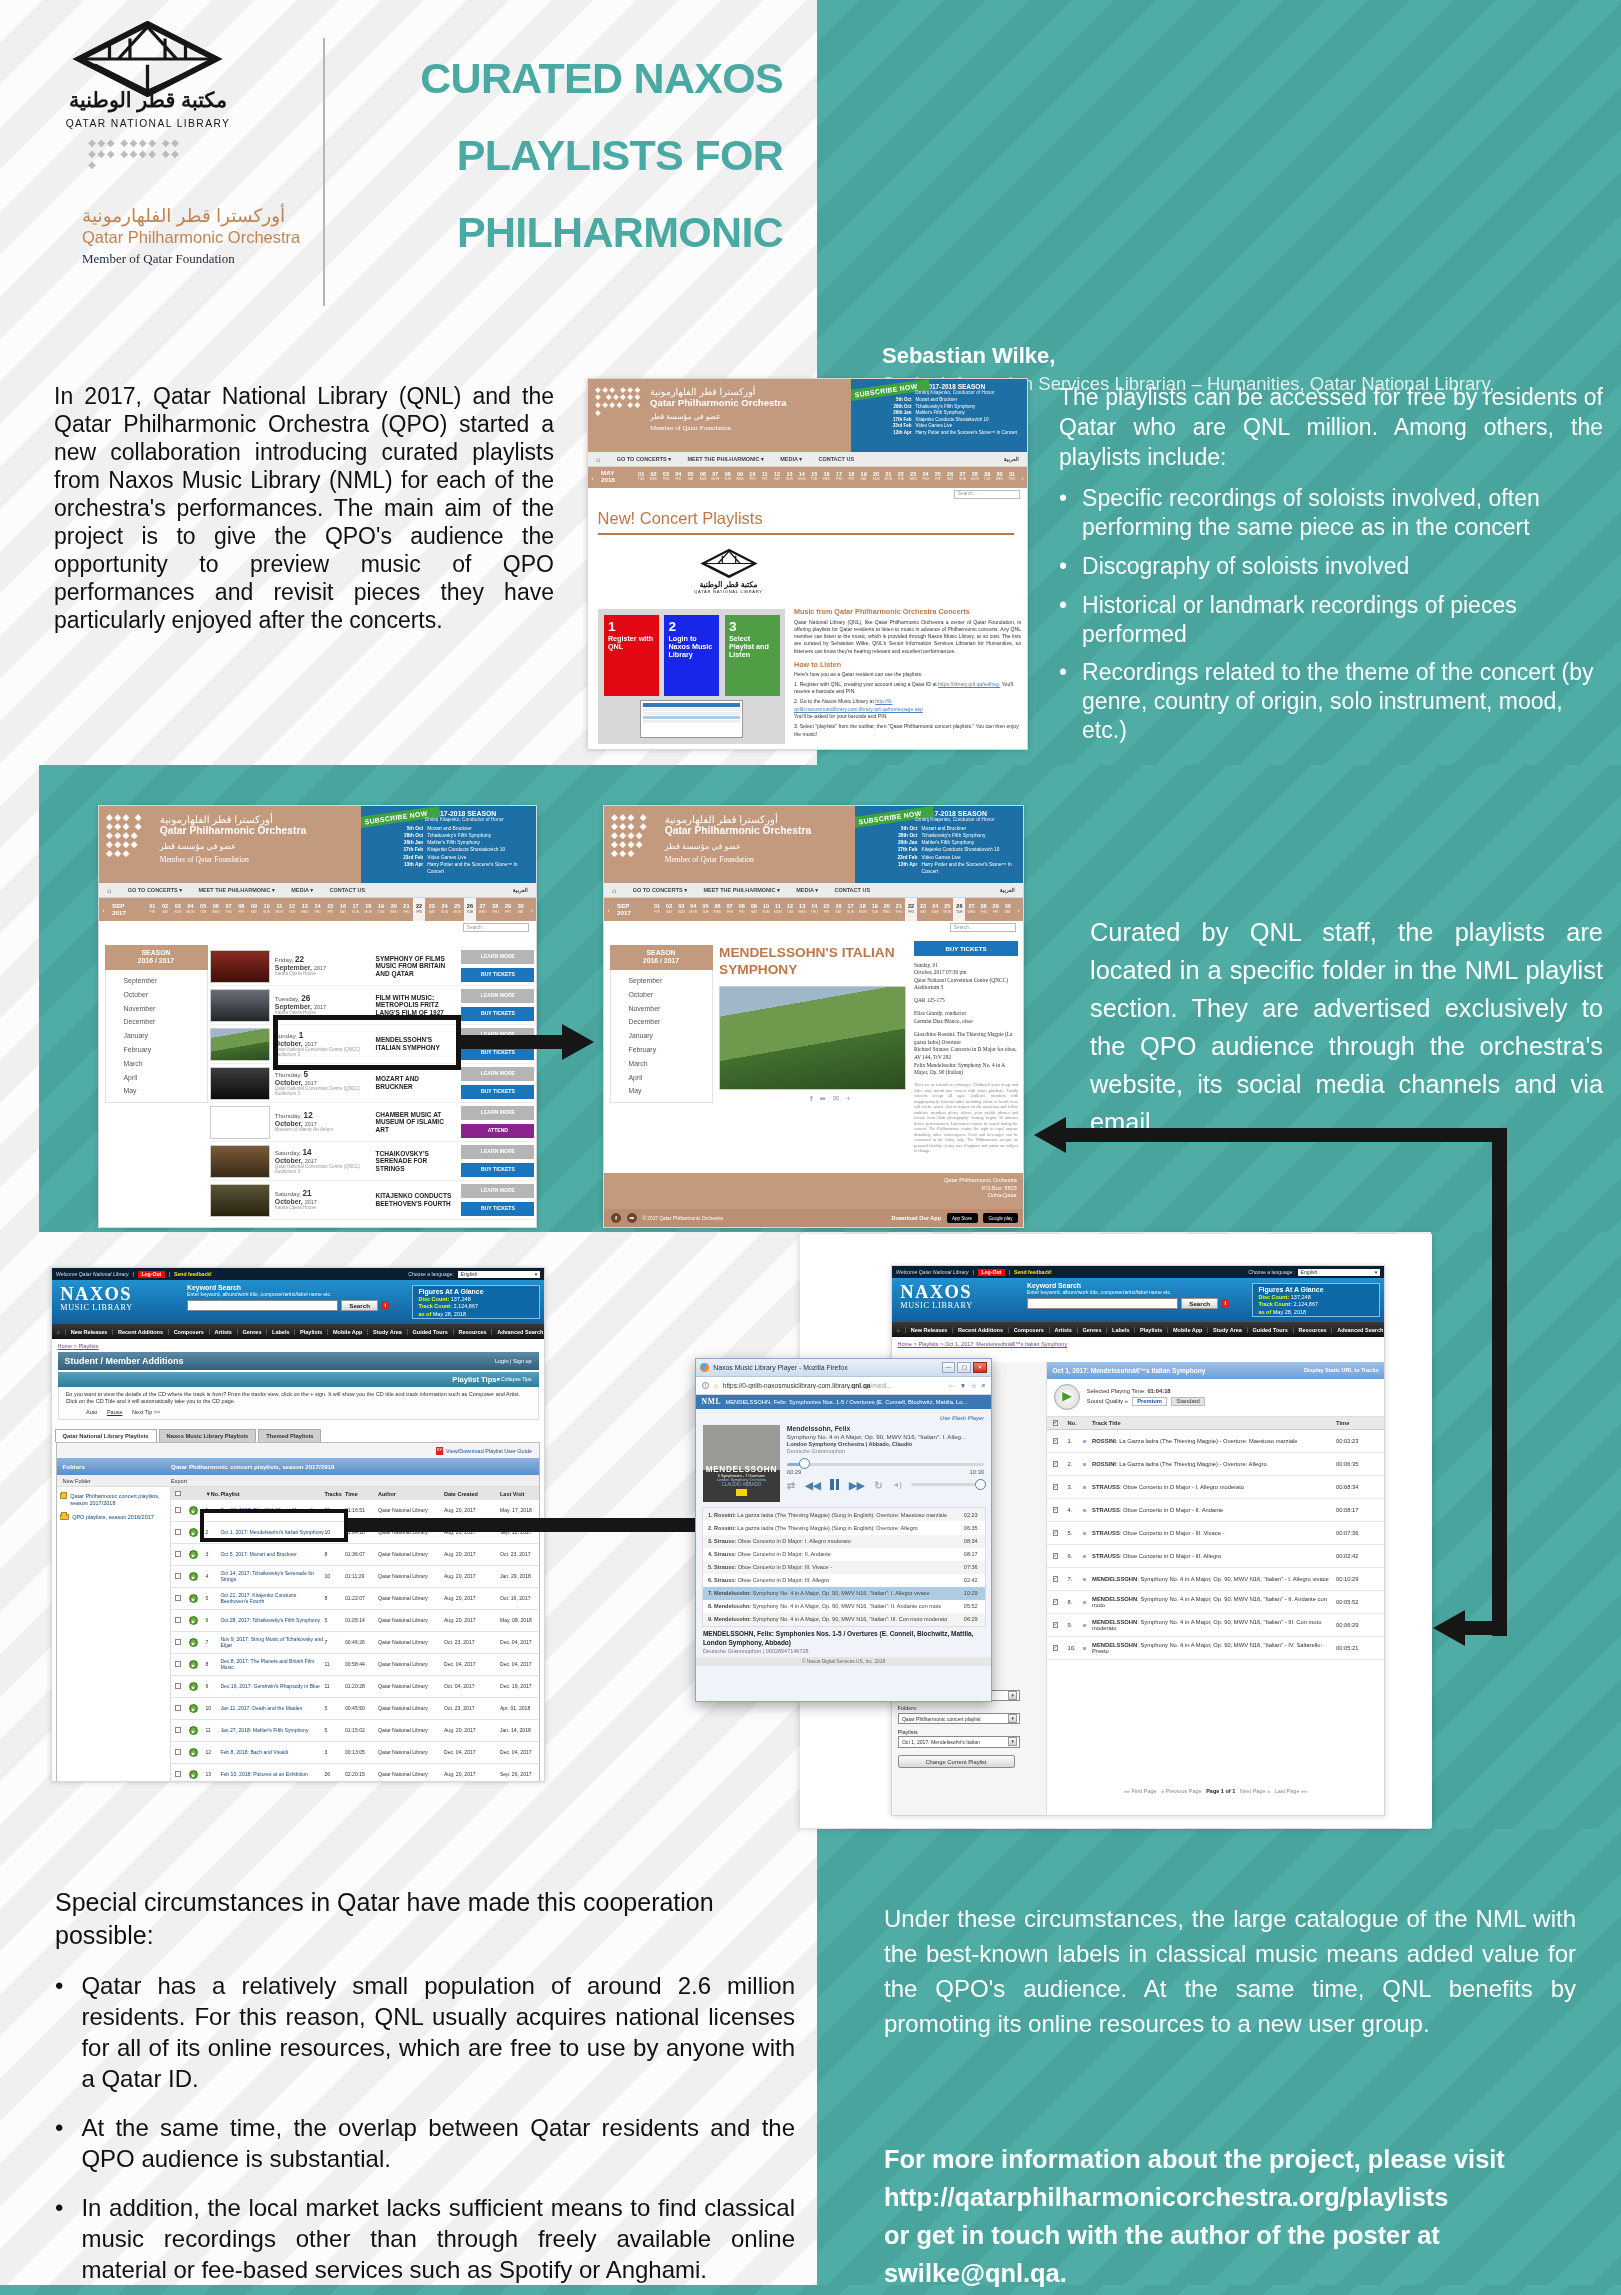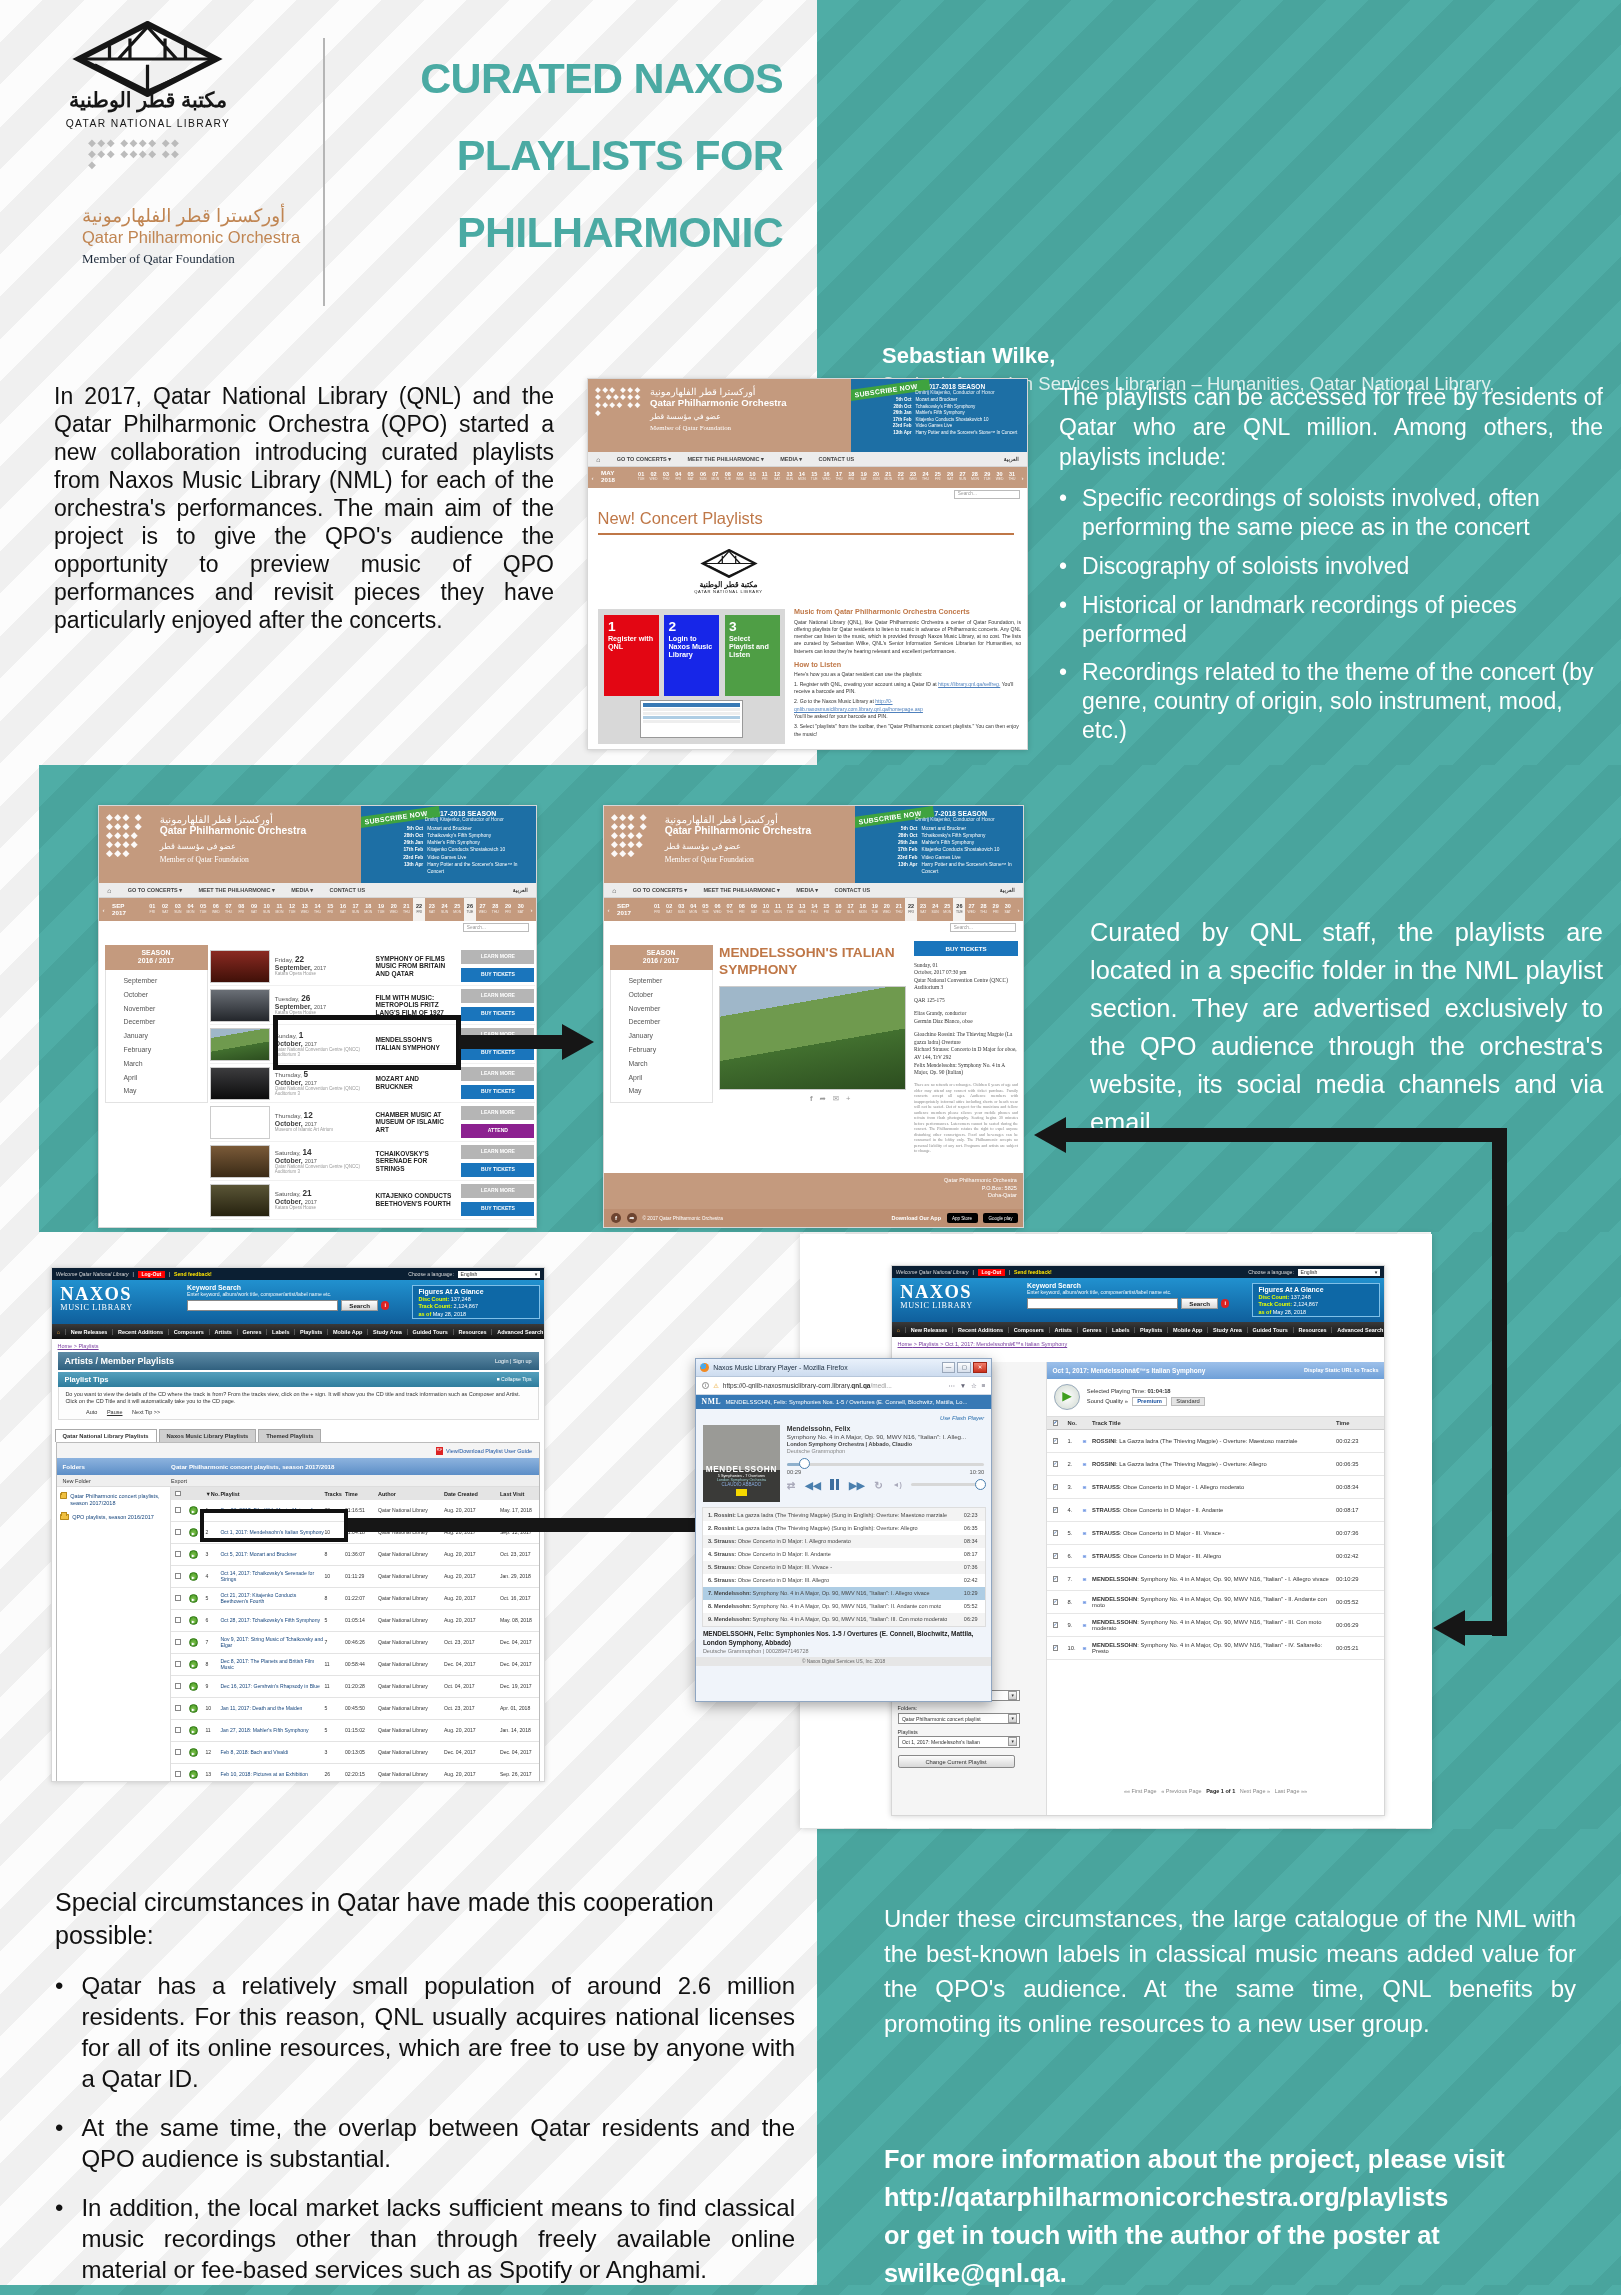--- a/index.html
+++ b/index.html
@@ -57,21 +57,21 @@
   .nml-logo1{font-family:"Liberation Serif",serif;font-weight:bold;font-size:18.5px;letter-spacing:1.4px;line-height:18px}
   .nml-logo2{font-family:"Liberation Serif",serif;font-size:8.2px;letter-spacing:0.7px}
   .nml-nav{height:15px;background:linear-gradient(#3a3a3a,#111);display:flex;align-items:center;color:#fff;font-size:5.5px;font-weight:bold}
   .nml-nav>div{padding:0 4.8px;border-right:0.7px solid #555;cursor:pointer;white-space:nowrap}
   .figbox{position:absolute;right:4.1px;top:4.8px;width:128px;height:34px;background:#0e68a6;border:0.7px solid #7fc0e8;padding:2.1px 5.5px;font-size:5.5px;line-height:7.6px}
   .figbox .yl{color:#e8ff00;font-weight:bold}
   .ksrch{position:absolute;left:135px;top:4.1px;width:227px;height:36px;font-size:5.5px}
   .crumb{font-size:5.5px;color:#333;padding:3.4px 5.5px}
   .crumb span{color:#7a3fa0;text-decoration:underline;cursor:pointer}
   .banner{height:18px;background:linear-gradient(#5d8ba6,#31617f);color:#fff;display:flex;align-items:center;justify-content:space-between;padding:0 6.9px;font-size:9px;font-weight:bold}
-  .tipbar{height:15px;background:linear-gradient(#55a0bd,#2f7d9d);color:#fff;display:flex;align-items:center;justify-content:space-between;padding:0 6.9px;font-size:7.6px;font-weight:bold}
+  .tipbar{height:15px;background:linear-gradient(#55a0bd,#2f7d9d);color:#fff;display:flex;align-items:center;justify-content:flex-end;padding:0 6.9px;font-size:7.6px;font-weight:bold}
   .tabs{display:flex;gap:2.1px;height:16.5px;align-items:flex-end;padding:0 2.7px}
   .tab{font-size:5.8px;font-weight:bold;padding:3.4px 6.9px;border:0.7px solid #aaa;border-bottom:0;background:#cfcfcf;color:#333;cursor:pointer}
   .tab.on{background:#fff}
   .lsthd{height:16.5px;background:linear-gradient(#8db3de,#5c8ec7);color:#fff;font-size:6.2px;font-weight:bold;display:flex;align-items:center}
   .s4cols,.s4row{display:grid;grid-template-columns:13.7px 16.5px 15px 104px 20.6px 33px 66px 56px 51px;align-items:center;padding-left:4.1px}
   .s4cols{height:12.4px;background:#e4e4e4;font-size:5.5px;font-weight:bold;color:#222}
   .s4row{min-height:22px;border-bottom:0.7px solid #e3e3e3;font-size:5.1px;color:#333;background:#fff}
   .s4row .pl{color:#14447c}
   .cbx{width:5.5px;height:5.5px;border:0.7px solid #888;background:#fff}
   .cbx.on::before{content:"✓";font-size:4.8px;line-height:4.8px;display:block;text-align:center;color:#1a52a0}
@@ -1011,21 +1011,21 @@
         <div>Labels</div>
         <div>Playlists</div>
         <div>Mobile App</div>
         <div>Study Area</div>
         <div>Guided Tours</div>
         <div>Resources</div>
         <div>Advanced Search</div>
       </div>
     <div class="crumb"><span>Home</span><span> &gt; Playlists</span></div>
     <div class="banner" style="margin:0 5.5px">
-      <span>Artists / Member Playlists</span>
+      <span>Student / Member Additions</span>
       <span style="font-size:5.5px;font-weight:normal">Login | Sign up</span>
     </div>
     <div class="tipbar" style="margin:1.4px 5.5px 0">
       <span>Playlist Tips</span>
       <span style="font-size:5.1px;font-weight:normal">■ <span>Collapse Tips</span></span>
     </div>
     <div style="margin:0 5.5px;border:0.7px solid #ddd;border-top:0;padding:4.1px 6.9px;background:#fdfdfd">
       <div style="font-size:5.5px;line-height:7.6px;color:#333">Do you want to view the details of the CD where the track is from? From the tracks view, click on the + sign. It will show you the CD title and track information such as Composer and Artist. Click on the CD Title and it will automatically take you to the CD page.</div>
       <div style="font-size:5.5px;color:#333;margin-top:3.4px;display:flex;gap:9.6px;padding-left:20.6px">
         <span>Auto</span>

